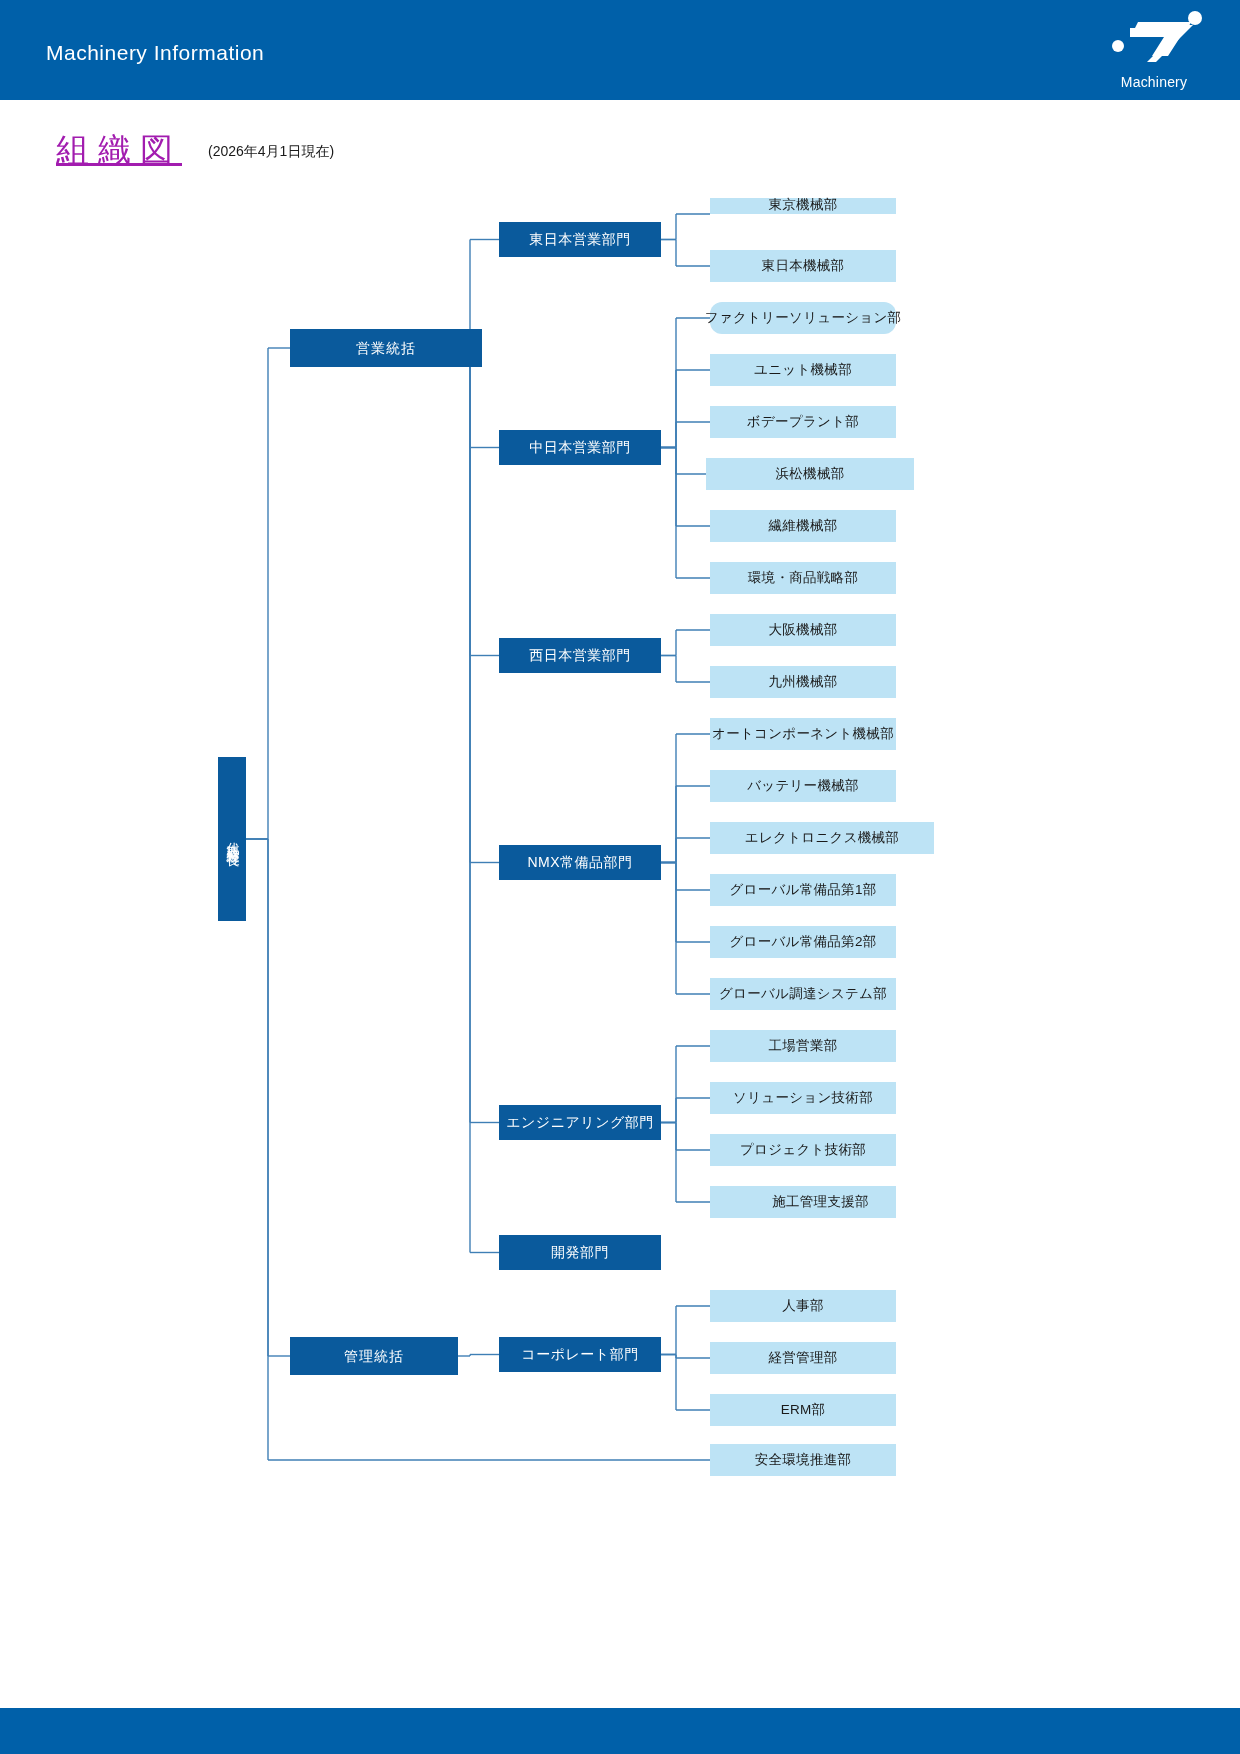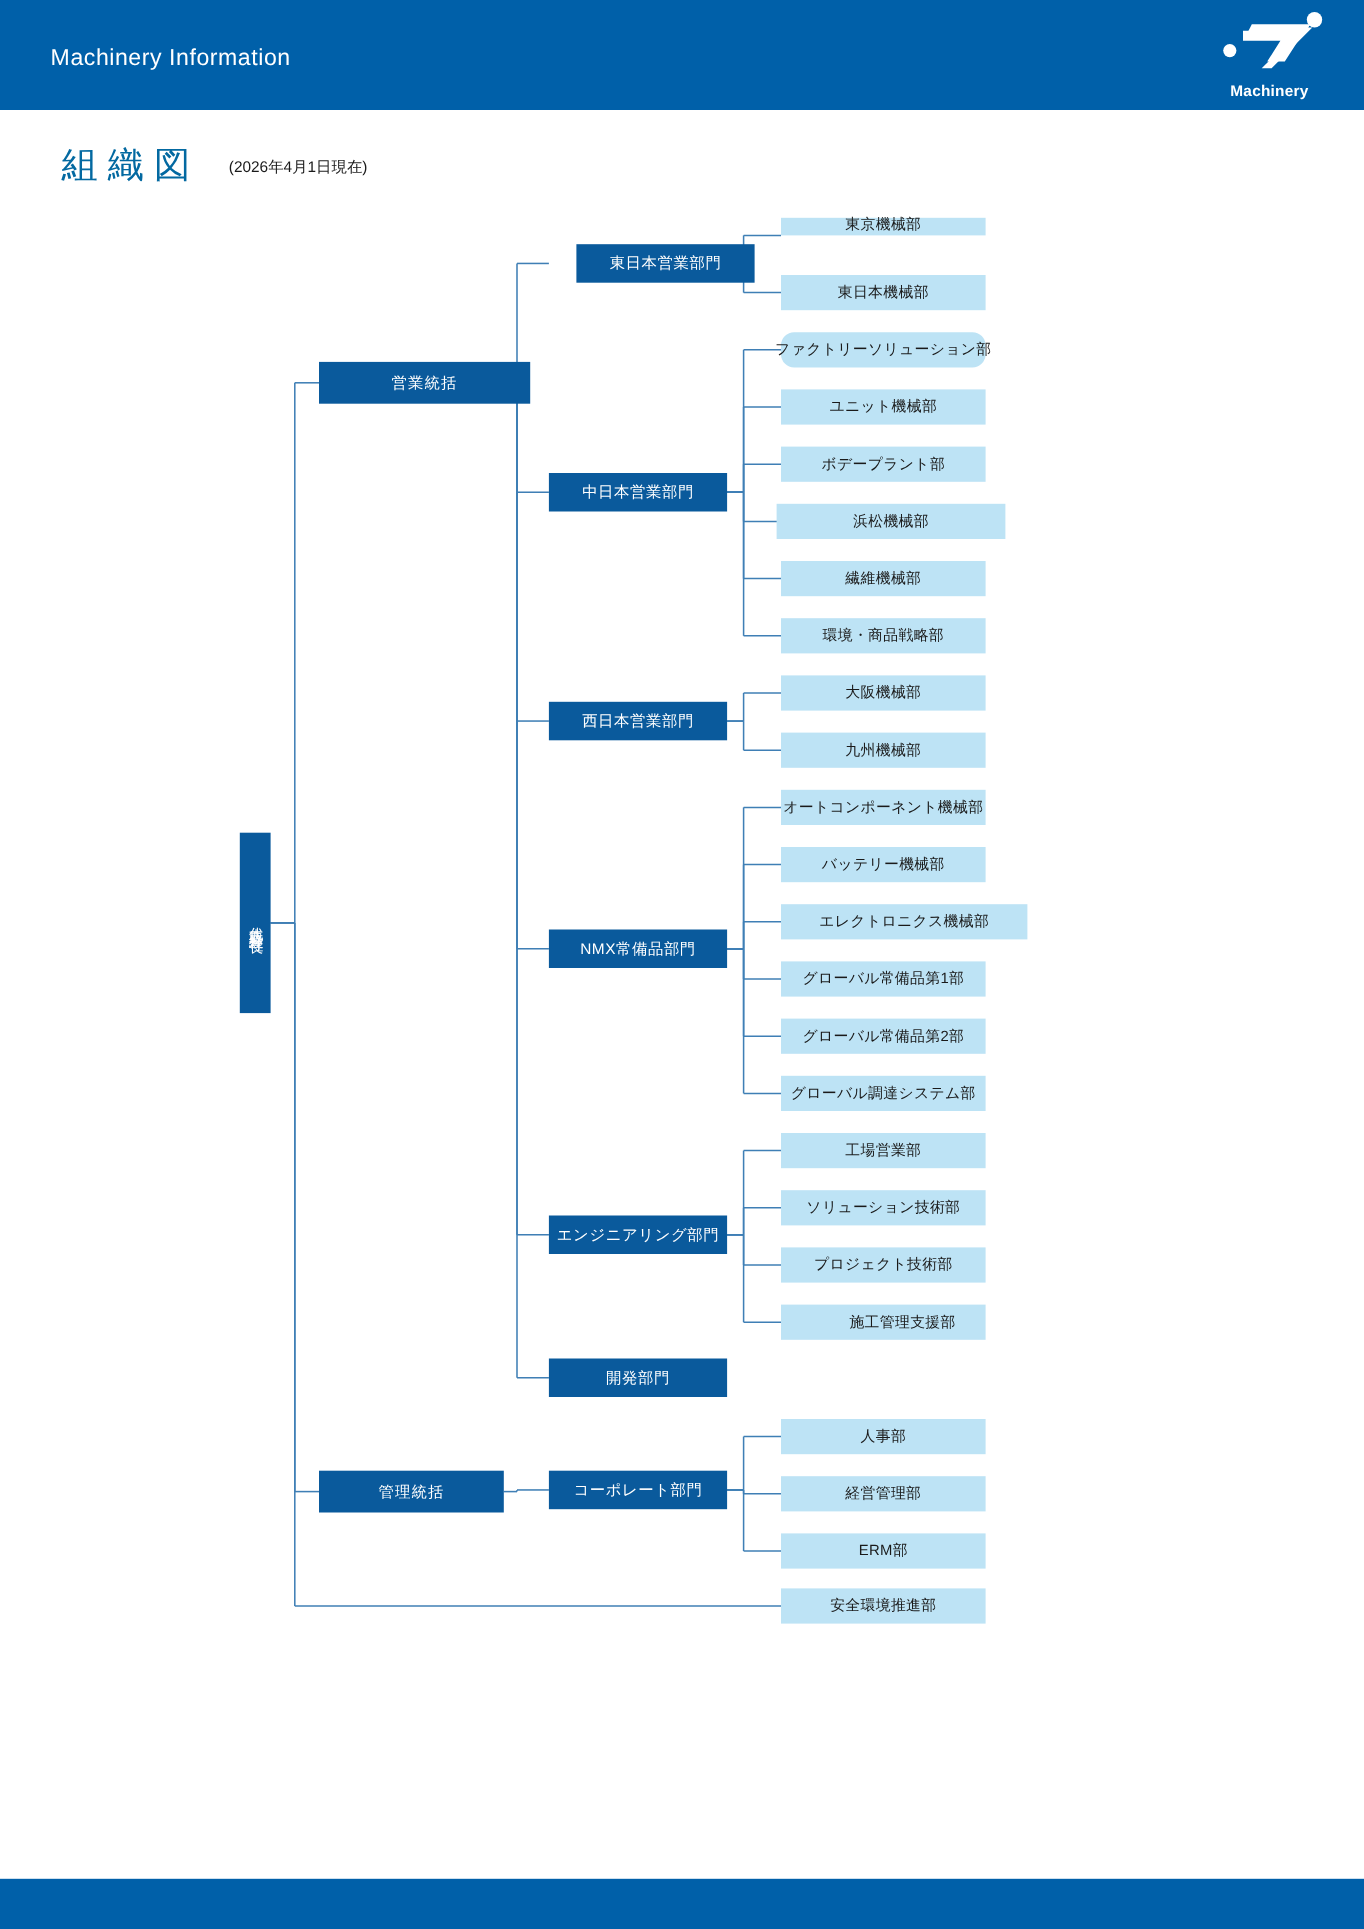--- a/index.html
+++ b/index.html
@@ -38,40 +38,41 @@
   .logo-wrap {
     position: absolute;
     right: 26px; top: 10px;
     width: 120px; height: 82px;
   }
   .logo-mark { position: absolute; left: 0; top: 0; width: 120px; height: 58px; }
   .logo-word {
     position: absolute; left: 0; bottom: 2px; width: 120px;
     text-align: center;
     font-size: 14px;
-    font-weight: bold;
+    font-weight: normal;
     color: #ffffff;
     letter-spacing: .2px;
   }
 
   
   .footer-bar {
     position: absolute;
     left: 0; bottom: 0;
     width: 1240px; height: 46px;
     background: #0060a9;
   }
 
   
   .page-title {
     position: absolute;
     left: 56px; top: 128px;
     font-size: 33px;
     letter-spacing: 9px;
-    color: #0369a1;
+    color: #a21caf;
+    text-decoration: underline;
   }
   .page-date {
     position: absolute;
     left: 208px; top: 143px;
     font-size: 14px;
     color: #1a1a1a;
     white-space: nowrap;
   }
 
   
@@ -243,21 +244,21 @@
         <line x1="661" y1="1354.5" x2="676" y2="1354.5" stroke="#3f7fb5" stroke-width="1.4"></line>
         <line x1="676" y1="1354.5" x2="676" y2="1358" stroke="#3f7fb5" stroke-width="1.4"></line>
         <line x1="676" y1="1358" x2="710" y2="1358" stroke="#3f7fb5" stroke-width="1.4"></line>
         <line x1="661" y1="1354.5" x2="676" y2="1354.5" stroke="#3f7fb5" stroke-width="1.4"></line>
         <line x1="676" y1="1354.5" x2="676" y2="1410" stroke="#3f7fb5" stroke-width="1.4"></line>
         <line x1="676" y1="1410" x2="710" y2="1410" stroke="#3f7fb5" stroke-width="1.4"></line>
       </svg>
   <div class="node lv0" style="left: 218px; top: 757px; width: 28px; height: 164px;">代表取締役社長</div>
       <div class="node lv1" style="left: 290px; top: 329px; width: 192px; height: 38px;">営業統括</div>
       <div class="node lv1" style="left: 290px; top: 1337px; width: 168px; height: 38px;">管理統括</div>
-      <div class="node lv2" style="left: 499px; top: 222px; width: 162px; height: 35px; margin-left: 25px;">東日本営業部門</div>
+      <div class="node lv2" style="left: 499px; top: 222px; width: 162px; height: 35px;">東日本営業部門</div>
       <div class="node lv2" style="left: 499px; top: 430px; width: 162px; height: 35px;">中日本営業部門</div>
       <div class="node lv2" style="left: 499px; top: 638px; width: 162px; height: 35px;">西日本営業部門</div>
       <div class="node lv2" style="left: 499px; top: 845px; width: 162px; height: 35px;">NMX常備品部門</div>
       <div class="node lv2" style="left: 499px; top: 1105px; width: 162px; height: 35px;">エンジニアリング部門</div>
       <div class="node lv2" style="left: 499px; top: 1235px; width: 162px; height: 35px;">開発部門</div>
       <div class="node lv2" style="left: 499px; top: 1337px; width: 162px; height: 35px;">コーポレート部門</div>
       <div class="node lv3" style="left: 710px; top: 198px; width: 186px; height: 16px; font-family: Liberation Mono, monospace;">東京機械部</div>
       <div class="node lv3" style="left: 710px; top: 250px; width: 186px; height: 32px;">東日本機械部</div>
       <div class="node lv3" style="left: 710px; top: 302px; width: 186px; height: 32px; border-radius: 12px;">ファクトリーソリューション部</div>
       <div class="node lv3" style="left: 710px; top: 354px; width: 186px; height: 32px;">ユニット機械部</div>

